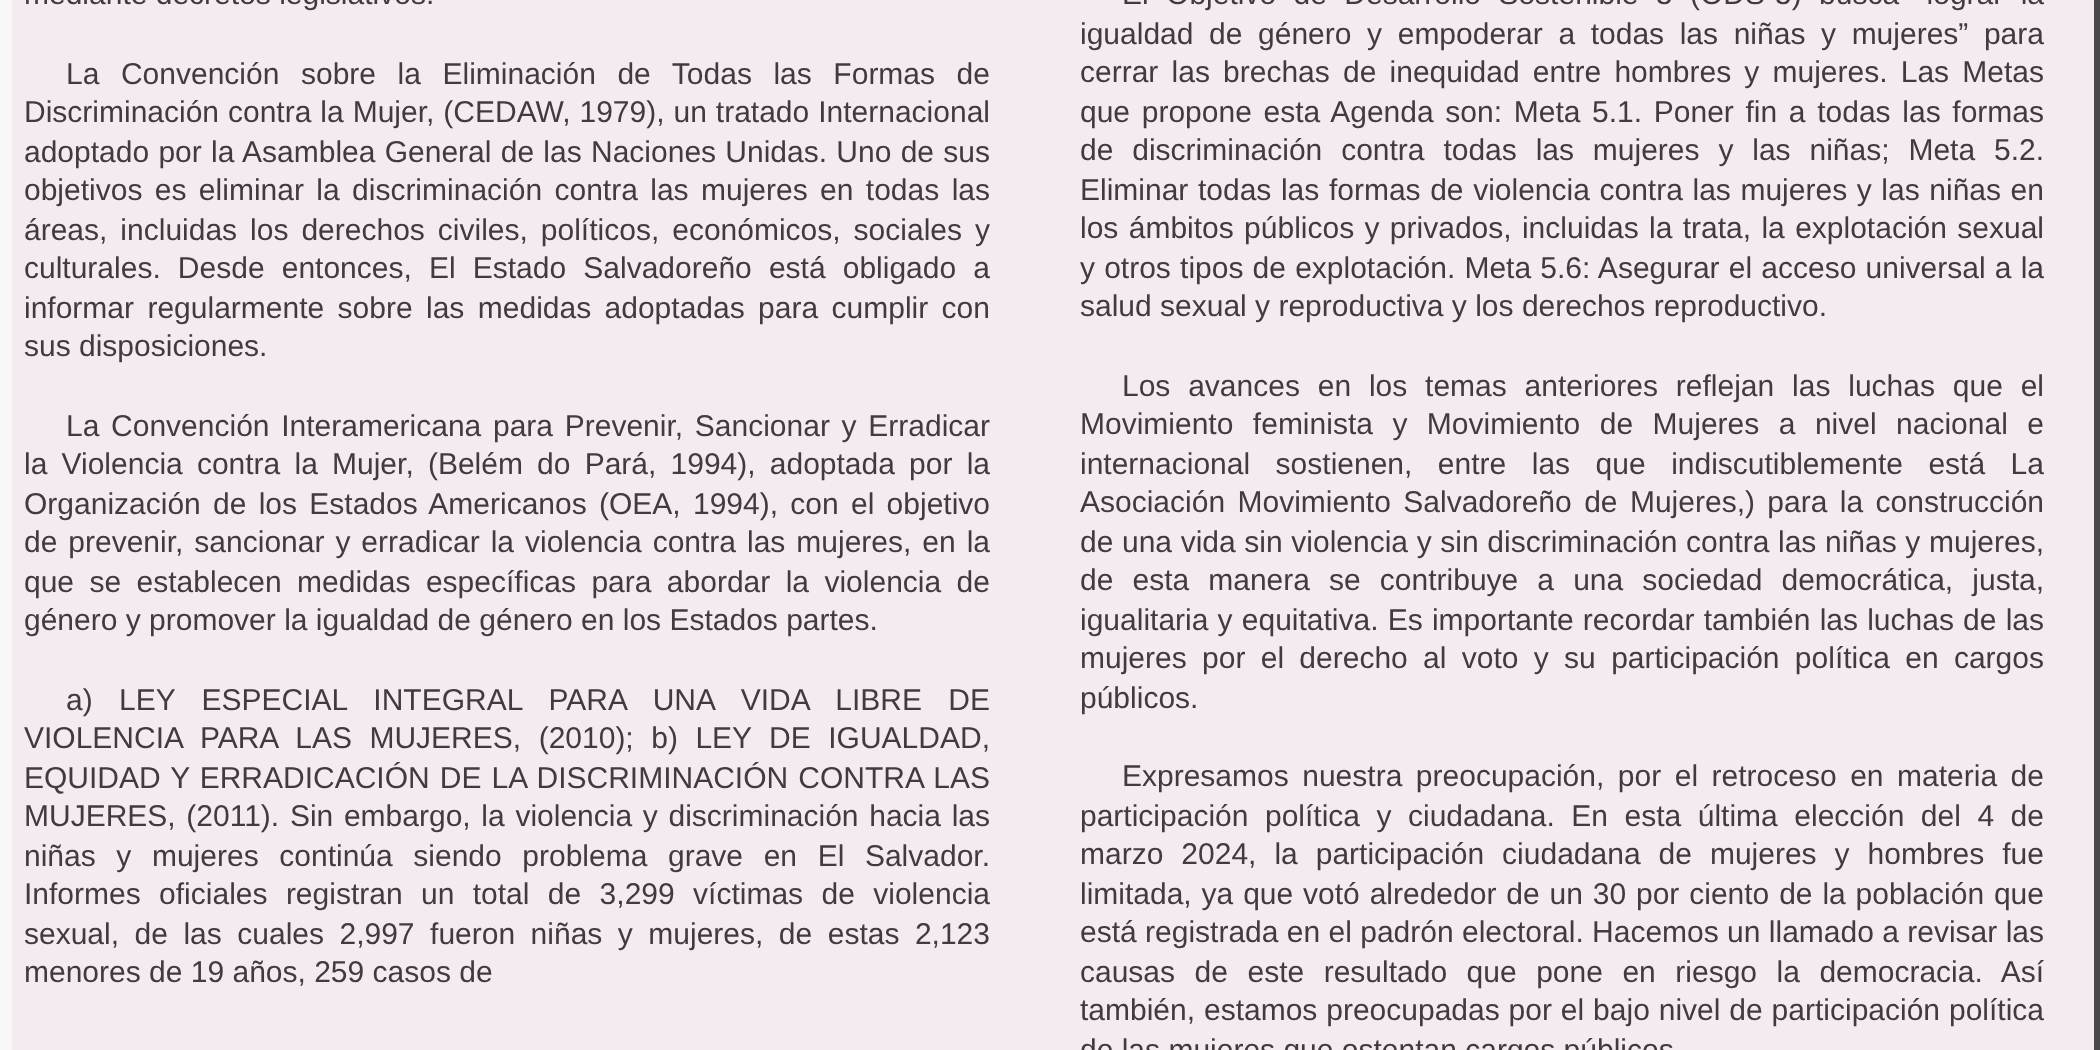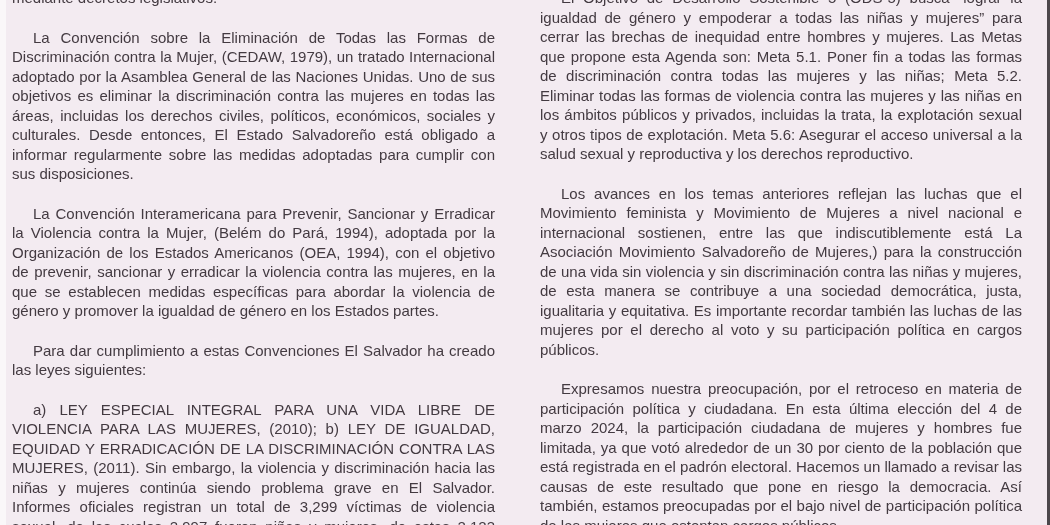--- a/index.html
+++ b/index.html
@@ -53,21 +53,20 @@
 <body>
 
 <div class="page">
 
   <div class="edge-left"></div>
 
   <div class="col col-left">
     <p class="para continuation">mediante decretos legislativos.</p>
     <p class="para">La Convención sobre la Eliminación de Todas las Formas de Discriminación contra la Mujer, (CEDAW, 1979), un tratado Internacional adoptado por la Asamblea General de las Naciones Unidas.  Uno de sus objetivos es eliminar la discriminación contra las mujeres en todas las áreas, incluidas los derechos civiles, políticos, económicos, sociales y culturales. Desde entonces, El Estado Salvadoreño está obligado a informar regularmente sobre las medidas adoptadas para cumplir con sus disposiciones.</p>
     <p class="para">La Convención Interamericana para Prevenir, Sancionar y Erradicar la Violencia contra la Mujer, (Belém do Pará, 1994), adoptada por la Organización de los Estados Americanos (OEA, 1994), con el objetivo de prevenir, sancionar y erradicar la violencia contra las mujeres, en la que se establecen medidas específicas para abordar la violencia de género y promover la igualdad de género en los Estados partes.</p>
-    <p class="para">Para dar cumplimiento a estas Convenciones El Salvador ha creado las leyes siguientes:</p>
     <p class="para">a) LEY ESPECIAL INTEGRAL PARA UNA VIDA LIBRE DE VIOLENCIA PARA LAS MUJERES, (2010); b) LEY DE IGUALDAD, EQUIDAD Y ERRADICACIÓN DE LA DISCRIMINACIÓN CONTRA LAS MUJERES, (2011).  Sin embargo, la violencia y discriminación hacia las niñas y mujeres continúa siendo problema grave en El Salvador. Informes oficiales registran un total de 3,299 víctimas de violencia sexual, de las cuales 2,997 fueron niñas y mujeres,  de estas 2,123 menores de 19 años, 259 casos de</p>
   </div>
 
   <div class="col col-right">
     <p class="para">El Objetivo de Desarrollo Sostenible 5 (ODS-5) busca “lograr la igualdad de género y empoderar a todas las niñas y mujeres” para cerrar las brechas de inequidad entre hombres y mujeres. Las Metas que propone esta Agenda son: Meta 5.1. Poner fin a todas las formas de discriminación contra todas las mujeres y las niñas; Meta 5.2. Eliminar todas las formas de violencia contra las mujeres y las niñas en los ámbitos públicos y privados, incluidas la trata, la explotación sexual y otros tipos de explotación. Meta 5.6: Asegurar el acceso universal a la salud sexual y reproductiva y los derechos reproductivo.</p>
     <p class="para">Los avances en los temas anteriores reflejan las luchas que el Movimiento feminista y Movimiento de Mujeres a nivel nacional e internacional sostienen, entre las que indiscutiblemente está La Asociación Movimiento Salvadoreño de Mujeres,) para la construcción de una vida sin violencia y sin discriminación contra las niñas y mujeres, de esta manera se contribuye a una sociedad democrática, justa, igualitaria y equitativa. Es importante recordar también las luchas de las mujeres por el derecho al voto y su participación política en cargos públicos.</p>
     <p class="para">Expresamos nuestra preocupación, por el retroceso en materia de participación política y ciudadana. En esta última elección del 4 de marzo 2024, la participación ciudadana de mujeres y hombres fue limitada, ya que votó alrededor de un 30 por ciento de la población que está registrada en el padrón electoral. Hacemos un llamado a revisar las causas de este resultado que pone en riesgo la democracia. Así también, estamos preocupadas por el bajo nivel de participación política de las mujeres que ostentan cargos públicos.</p>
   </div>
 
   <div class="edge-right"></div>

